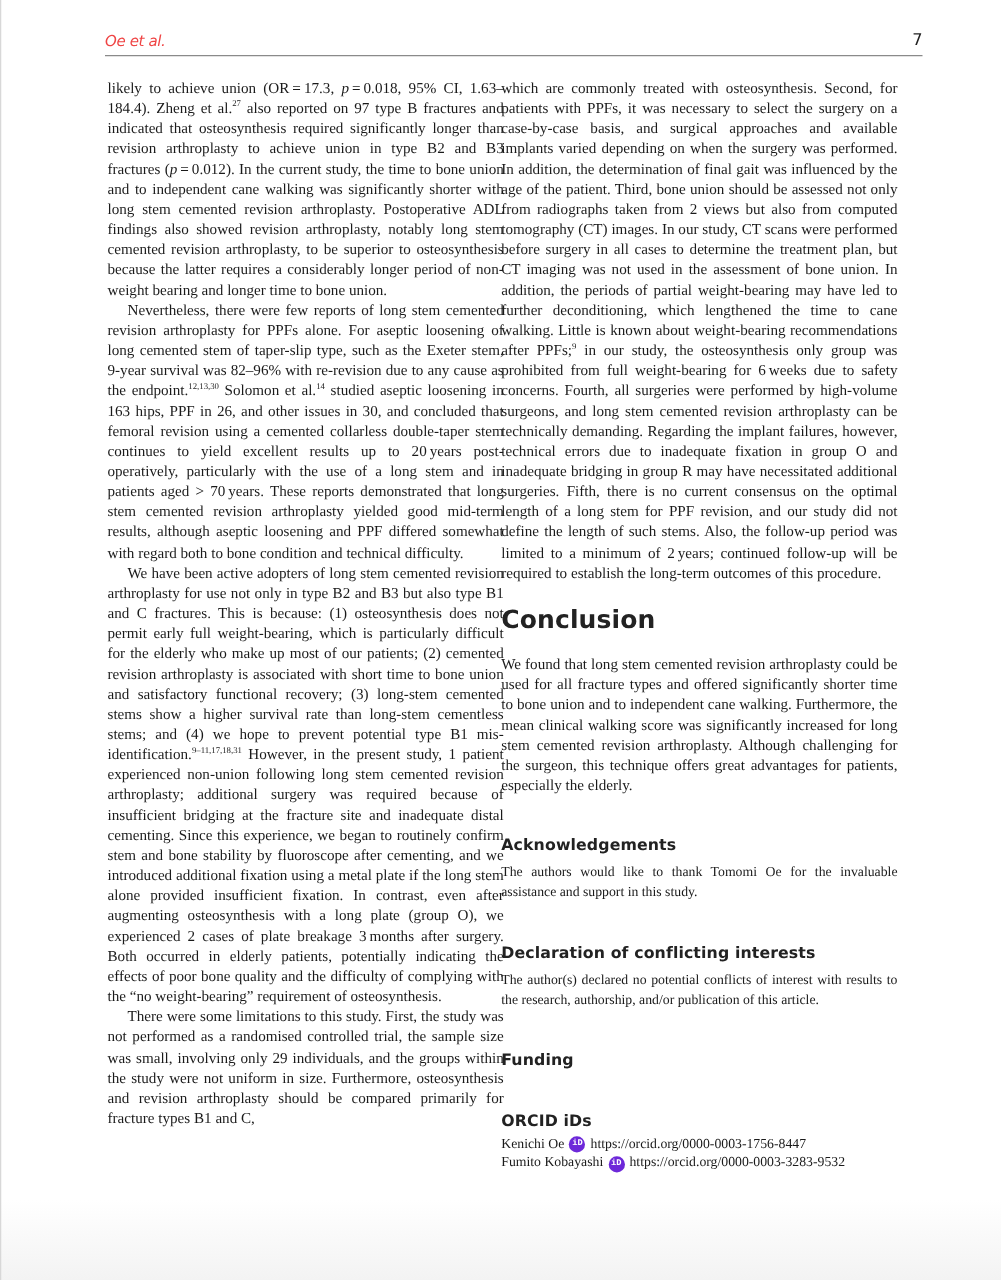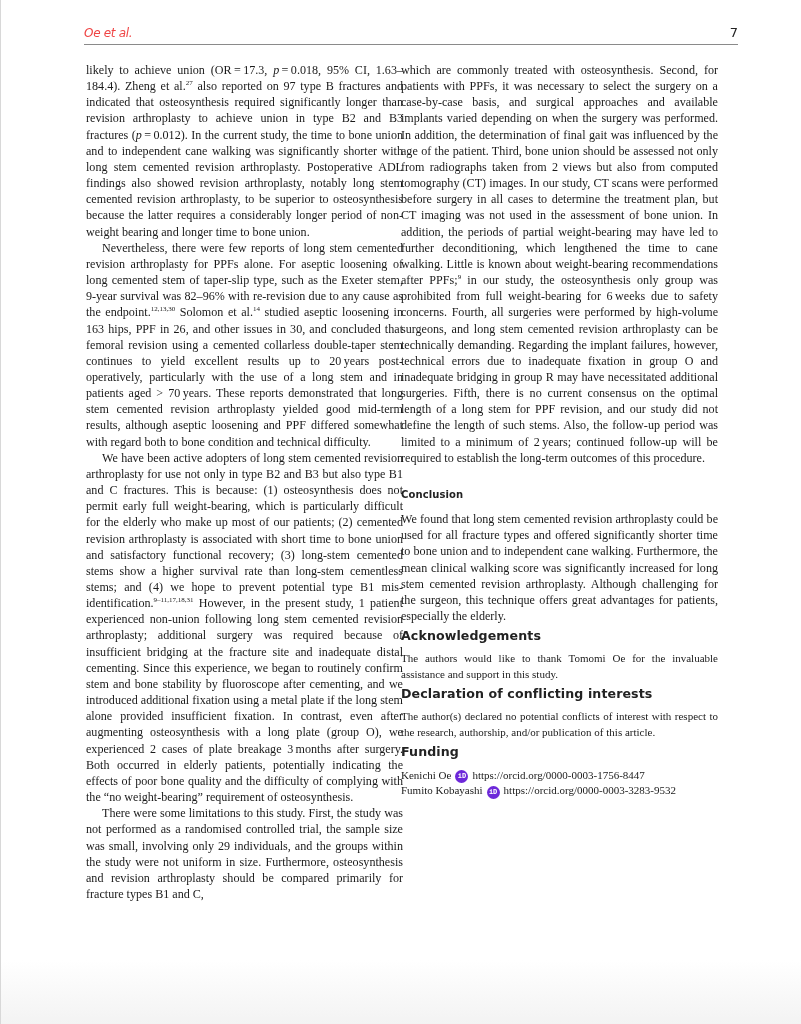--- a/index.html
+++ b/index.html
@@ -27,24 +27,24 @@
   .col.left { left: 85px; }
   .col.right { left: 400px; }
   .col p { margin: 0; font-family: Liberation Serif, serif; }
   .col p.indent { text-indent: 16px; }
   sup { font-size: 7px; line-height: 0; vertical-align: 5px; }
   i { font-style: italic; }
   h2.sec {
     font-family: "DejaVu Sans", "Liberation Sans", sans-serif;
     font-weight: bold; color: #222; margin: 0; letter-spacing: 0.1px;
   }
-  h2.sec.big { font-size: 10px; margin-top: 21px; margin-bottom: 8px; }
-  h2.sec.small { font-size: 12.6px; margin-top: 4px; margin-bottom: 7px; }
+  h2.sec.big { font-size: 20px; margin-top: 21px; margin-bottom: 20px; }
+  h2.sec.small { font-size: 12.6px; margin-top: 32px; margin-bottom: 7px; }
   .small-text { font-size: 11px; line-height: 15.5px; }
-  .orcid-row { font-size: 11px; line-height: 15.5px; display: flex; align-items: flex-end; text-align: left; white-space: nowrap; }
+  .orcid-row { font-size: 11px; line-height: 15.5px; display: flex; align-items: center; text-align: left; white-space: nowrap; }
   .orcid-icon {
     display: inline-block; width: 13px; height: 13px; border-radius: 50%;
     background: #6d28d9; color: #fff; font-family: Liberation Mono, monospace;
     font-size: 7px; font-weight: bold; line-height: 13px; text-align: center;
     margin: 0 4px 0 4px; flex: 0 0 13px;
   }
 </style>
 </head>
 <body>
 
@@ -63,24 +63,25 @@
 <div class="col right">
   <p><span>which are commonly treated with osteosynthesis. Second, for patients with PPFs, it was necessary to select the surgery on a case-by-case basis, and surgical approaches and avail­able implants varied depending on when the surgery was performed. In addition, the determination of final gait was influenced by the age of the patient. Third, bone union should be assessed not only from radiographs taken from 2 views but also from computed tomography (CT) images. In our study, CT scans were performed before surgery in all cases to determine the treatment plan, but CT imaging was not used in the assessment of bone union. In addition, the periods of partial weight-bearing may have led to further deconditioning, which lengthened the time to cane walking. Little is known about weight-bearing recommendations after PPFs;</span><sup>9</sup><span> in our study, the osteosynthesis only group was prohibited from full weight-bearing for 6 weeks due to safety concerns. Fourth, all surgeries were performed by high-volume surgeons, and long stem cemented revision arthroplasty can be technically demanding. Regarding the implant failures, however, technical errors due to inadequate fixation in group O and inadequate bridging in group R may have necessitated additional surgeries. Fifth, there is no cur­rent consensus on the optimal length of a long stem for PPF revision, and our study did not define the length of such stems. Also, the follow-up period was limited to a minimum of 2 years; continued follow-up will be required to establish the long-term outcomes of this procedure.</span></p>
 
   <h2 class="sec big">Conclusion</h2>
   <p>We found that long stem cemented revision arthroplasty could be used for all fracture types and offered signifi­cantly shorter time to bone union and to independent cane walking. Furthermore, the mean clinical walking score was significantly increased for long stem cemented revi­sion arthroplasty. Although challenging for the surgeon, this technique offers great advantages for patients, espe­cially the elderly.</p>
 
   <h2 class="sec small">Acknowledgements</h2>
   <p class="small-text">The authors would like to thank Tomomi Oe for the invaluable assistance and support in this study.</p>
 
   <h2 class="sec small">Declaration of conflicting interests</h2>
-  <p class="small-text">The author(s) declared no potential conflicts of interest with respect to the research, authorship, and/or publication of this article.</p>
+  <p class="small-text">The author(s) declared no potential conflicts of interest with results to the research, authorship, and/or publication of this article.</p>
 
   <h2 class="sec small">Funding</h2>
 
+  <h2 class="sec small" style="margin-bottom:3px;">ORCID iDs</h2>
   <div class="orcid-row">
     <span>Kenichi Oe</span>
     <span class="orcid-icon">iD</span>
     <span>https://orcid.org/0000-0003-1756-8447</span>
   </div>
   <div class="orcid-row">
     <span>Fumito Kobayashi</span>
     <span class="orcid-icon">iD</span>
     <span>https://orcid.org/0000-0003-3283-9532</span>
   </div>

